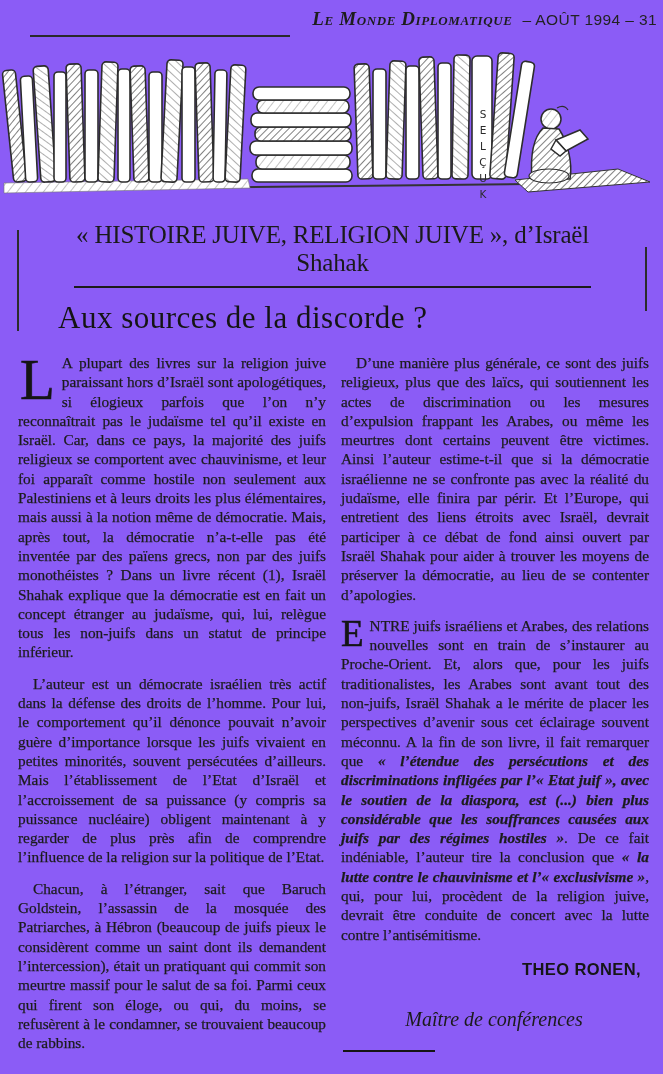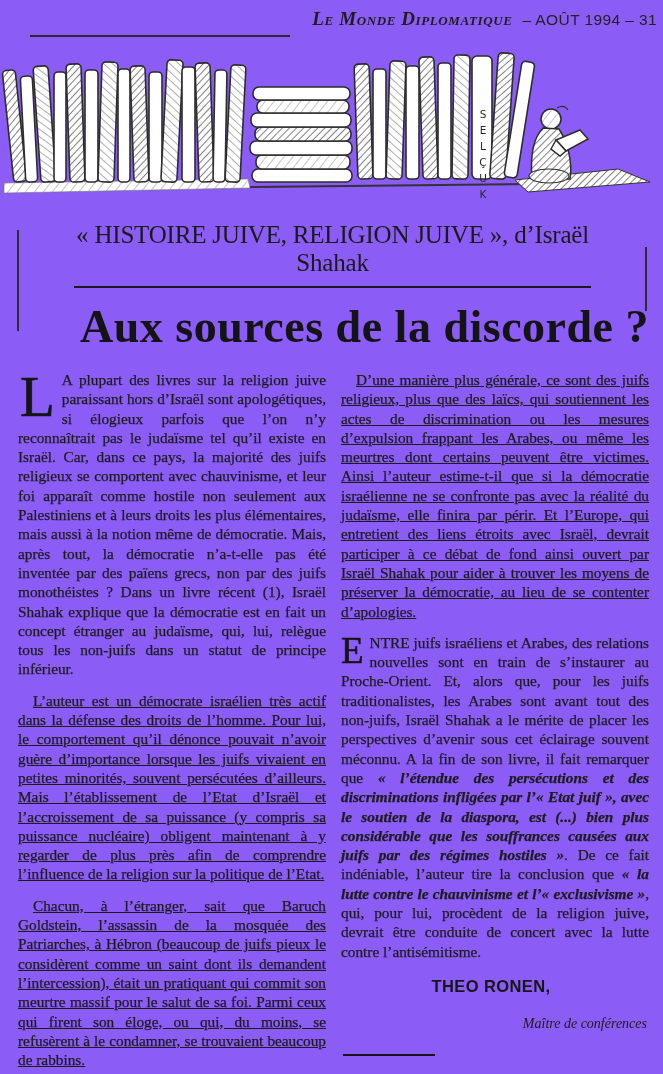--- a/index.html
+++ b/index.html
@@ -38,52 +38,52 @@
 
   
   .headline-block { position: relative; margin: 14px 14px 0 18px; padding-left: 40px; }
   .kicker {
     font-size: 25px; font-weight: 400; text-align: center;
     margin: 0 58px 0 16px; padding: 2px 0 9px 0;
     border-bottom: 2px solid #1b1b1b;
     letter-spacing: -0.2px; color:#1a1a1a;
   }
   .title {
-    font-size: 46px; font-weight: 700; text-align: right;
+    font-size: 31px; font-weight: 400; text-align: left;
     margin: 12px 0 0 0; letter-spacing: .5px; color:#141414;
   }
   .vrule { position: absolute; background:#2c2c2c; width:2px; }
   .vrule-left  { left:17px;  top:230px; height:101px; }
   .vrule-right { left:645px; top:247px; height:64px; }
 
   
   .columns { display: flex; gap: 15px; padding: 0 14px 0 18px; margin-top: 17px; }
   .col { width: 308px; }
   .para {
     text-align: justify; font-size: 15.3px; line-height: 19.3px;
     margin: 0 0 12px 0; color:#1c1c1c;
     -webkit-text-stroke: 0.25px #1c1c1c;
   }
-  .indent { text-indent: 15px; text-decoration: underline; }
+  .indent { text-indent: 15px; }
   .dropcap {
     float: left; font-weight: 400; color:#151515;
     -webkit-text-stroke: 0.6px #151515;
   }
   .dropcap.big   { font-size: 57px; line-height: 48px; padding: 3px 7px 0 2px; }
   .dropcap.small { font-size: 37px; line-height: 31px; padding: 2px 6px 0 0; }
   .q { font-style: italic; font-weight: bold; }
 
   .byline {
-    text-align: center; margin: 16px 8px 0 0;
+    text-align: right; margin: 16px 8px 0 0;
     font-family: "Liberation Sans", "DejaVu Sans", sans-serif;
     font-weight: 700; font-size: 16.5px; letter-spacing: .4px; color:#161616;
   }
   .byline-role {
-    text-align: right; font-style: italic;
-    font-size: 14px; line-height: 21px; margin: 17px 2px 0 0; color:#1b1b1b;
+    text-align: center; font-style: italic;
+    font-size: 20px; line-height: 21px; margin: 30px 2px 0 0; color:#1b1b1b;
   }
 
   .footnote { margin-top: 20px; }
   .footnote-rule { width: 92px; height: 2px; background:#151515; margin: 0 0 8px 2px; }
 </style>
 </head>
 <body>
 
 <div class="page">
 

